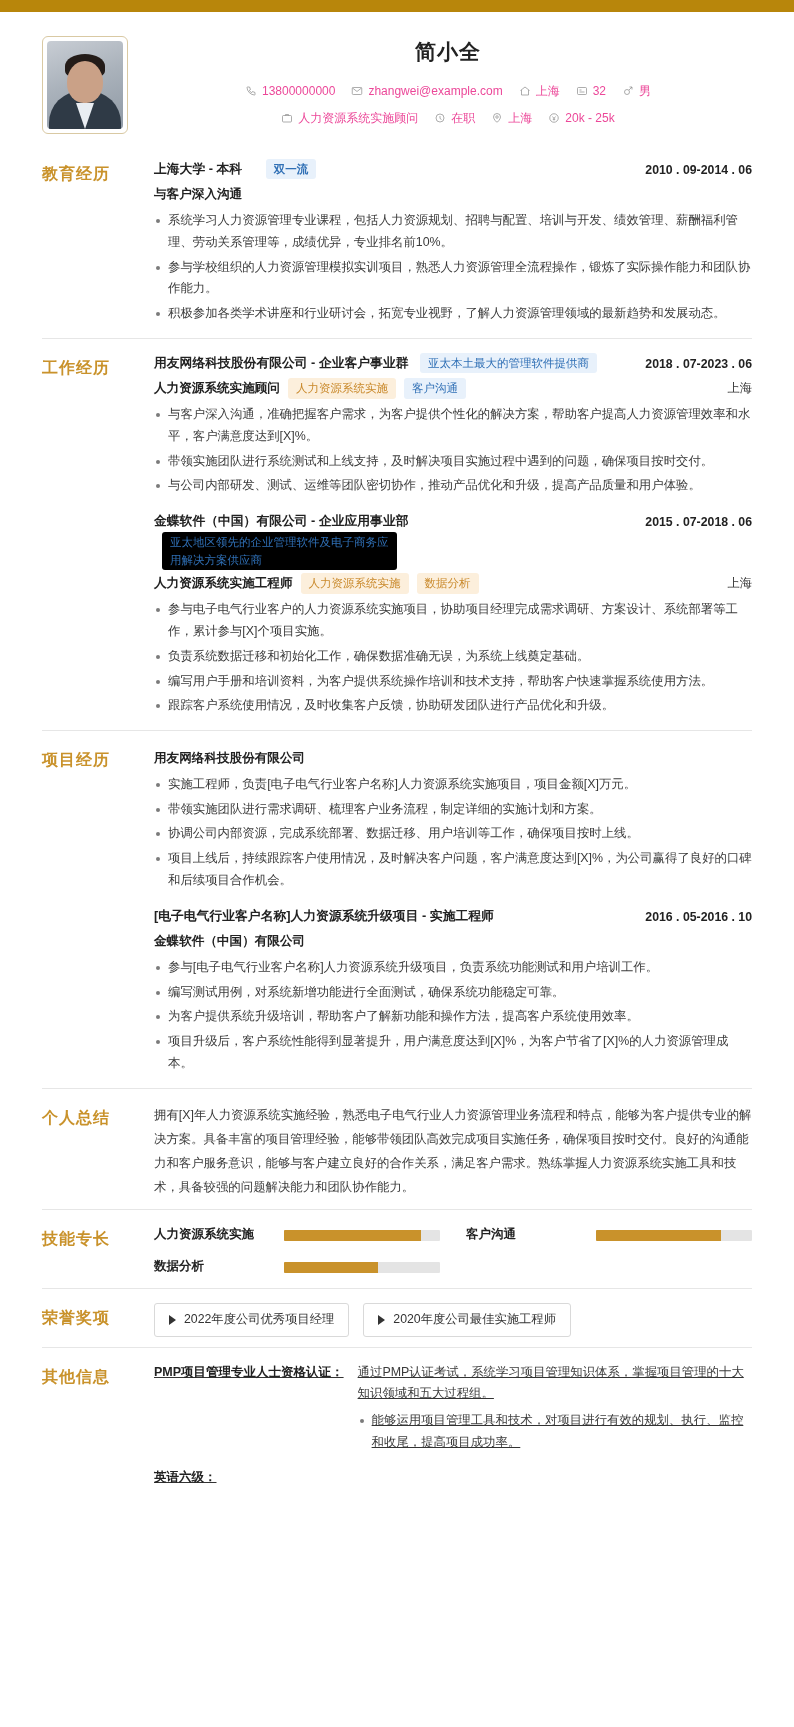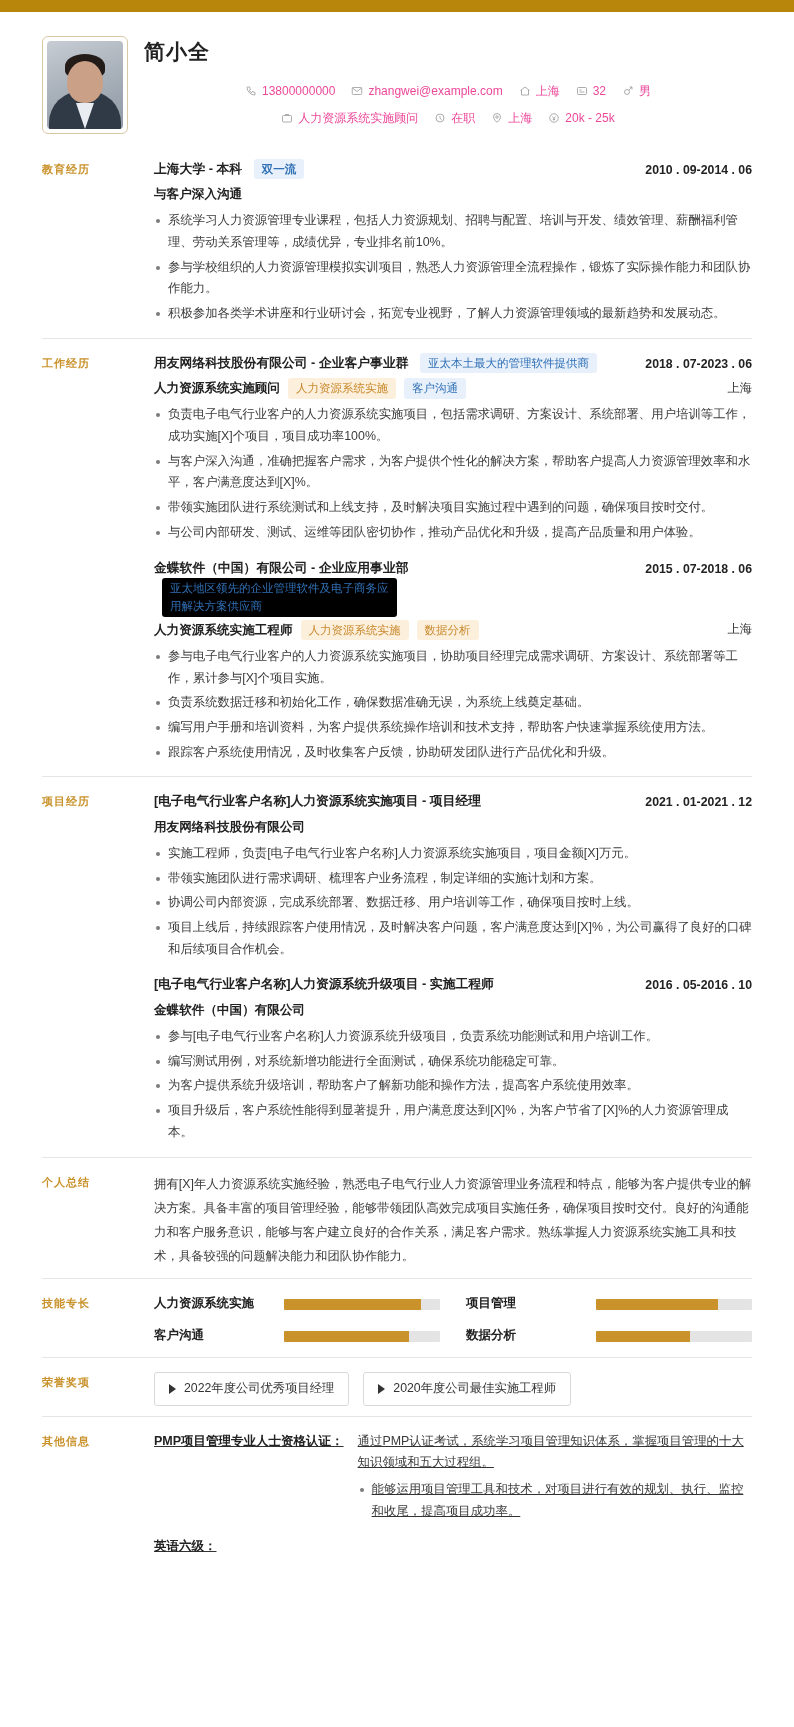--- a/index.html
+++ b/index.html
@@ -41,35 +41,35 @@
   .avatar .body {
     position:absolute; left:50%; bottom:0; transform:translateX(-50%);
     width:72px; height:38px; border-radius:32px 32px 0 0;
     background:#2f3a46;
   }
   .avatar .shirt {
     position:absolute; left:50%; bottom:0; transform:translateX(-50%);
     width:18px; height:26px; background:#e9edf2;
     clip-path: polygon(50% 100%, 0 0, 100% 0);
   }
-  .head-main { flex:1; }
+  .head-main { flex:1; text-align:center; }
   .name { font-size: 21px; font-weight: bold; color:#222; letter-spacing:1px; margin: 4px 0 10px 0; }
   .meta-row {
     display:flex; flex-wrap:wrap; justify-content:center; align-items:center;
     gap: 0 16px; font-size: 12px; color:#ec4899; margin-bottom: 6px;
   }
   .meta-item { display:inline-flex; align-items:center; gap:5px; white-space:nowrap; }
   .meta-item svg { display:block; }
   .ic { width:12px; height:12px; stroke:#8a8a8a; fill:none; stroke-width:1.4; }
 
   
   .section { display:flex; align-items:flex-start; padding: 14px 0 10px 0; }
   .section + .section { border-top: 1px solid #e6e6e6; }
   .sec-title {
-    flex: 0 0 112px; font-size: 11px; font-weight: bold; color:#c9922b;
+    flex: 0 0 112px; font-size: 16px; font-weight: bold; color:#c9922b;
     letter-spacing: 1px; padding-top: 1px;
   }
   .sec-body { flex: 1; min-width:0; }
 
   .entry { margin-bottom: 14px; }
   .entry:last-child { margin-bottom: 2px; }
   .entry-head { display:flex; align-items:flex-start; justify-content:space-between; gap:10px; }
   .entry-title { font-weight: bold; color:#222; font-size:12.8px; line-height:1.6; }
   .entry-date { color:#222; font-weight:bold; font-size:12.3px; white-space:nowrap; padding-top:1px; }
   .entry-sub { display:flex; align-items:center; flex-wrap:wrap; gap:8px; margin-top: 2px; }
@@ -225,21 +225,21 @@
     </div>
   </div>
 
   <div class="section">
     <div class="sec-title">教育经历</div>
     <div class="sec-body">
       <div class="entry">
         <div class="entry-head">
           <div class="entry-title">
             <span>上海大学 - 本科</span>
-            <span class="tag tag-blue" style="margin-left:8px;">双一流</span>
+            <span class="tag tag-blue" style="margin-left:20px;">双一流</span>
           </div>
           <div class="entry-date">2010 . 09-2014 . 06</div>
         </div>
         <div class="entry-sub">
           <span class="role">与客户深入沟通</span>
         </div>
         <ul class="bullets">
           <li>系统学习人力资源管理专业课程，包括人力资源规划、招聘与配置、培训与开发、绩效管理、薪酬福利管理、劳动关系管理等，成绩优异，专业排名前10%。</li>
           <li>参与学校组织的人力资源管理模拟实训项目，熟悉人力资源管理全流程操作，锻炼了实际操作能力和团队协作能力。</li>
           <li>积极参加各类学术讲座和行业研讨会，拓宽专业视野，了解人力资源管理领域的最新趋势和发展动态。</li>
@@ -260,21 +260,20 @@
           </div>
           <div class="entry-date">2018 . 07-2023 . 06</div>
         </div>
         <div class="entry-sub">
           <span class="role">人力资源系统实施顾问</span>
           <span class="tag tag-orange">人力资源系统实施</span>
           <span class="tag tag-blue">客户沟通</span>
           <span class="loc">上海</span>
         </div>
         <ul class="bullets">
-          <li>负责电子电气行业客户的人力资源系统实施项目，包括需求调研、方案设计、系统部署、用户培训等工作，成功实施[X]个项目，项目成功率100%。</li>
           <li>与客户深入沟通，准确把握客户需求，为客户提供个性化的解决方案，帮助客户提高人力资源管理效率和水平，客户满意度达到[X]%。</li>
           <li>带领实施团队进行系统测试和上线支持，及时解决项目实施过程中遇到的问题，确保项目按时交付。</li>
           <li>与公司内部研发、测试、运维等团队密切协作，推动产品优化和升级，提高产品质量和用户体验。</li>
         </ul>
       </div>
 
       <div class="entry">
         <div class="entry-head">
           <div class="entry-title" style="max-width:460px;">
             <span>金蝶软件（中国）有限公司 - 企业应用事业部</span>
@@ -297,24 +296,20 @@
       </div>
 
     </div>
   </div>
 
   <div class="section">
     <div class="sec-title">项目经历</div>
     <div class="sec-body">
 
       <div class="entry">
-        <div class="entry-head">
-          <div class="entry-title">[电子电气行业客户名称]人力资源系统实施项目 - 项目经理</div>
-          <div class="entry-date">2021 . 01-2021 . 12</div>
-        </div>
         <div class="entry-sub">
           <span class="role">用友网络科技股份有限公司</span>
         </div>
         <ul class="bullets">
           <li>实施工程师，负责[电子电气行业客户名称]人力资源系统实施项目，项目金额[X]万元。</li>
           <li>带领实施团队进行需求调研、梳理客户业务流程，制定详细的实施计划和方案。</li>
           <li>协调公司内部资源，完成系统部署、数据迁移、用户培训等工作，确保项目按时上线。</li>
           <li>项目上线后，持续跟踪客户使用情况，及时解决客户问题，客户满意度达到[X]%，为公司赢得了良好的口碑和后续项目合作机会。</li>
         </ul>
       </div>
@@ -346,26 +341,20 @@
   </div>
 
   <div class="section">
     <div class="sec-title">技能专长</div>
     <div class="sec-body">
       <div class="skills-grid">
         <div class="skill">
           <span class="skill-name">人力资源系统实施</span>
           <span class="bar">
               <i style="width:88%"></i>
-            </span>
-        </div>
-        <div class="skill">
-          <span class="skill-name">项目管理</span>
-          <span class="bar">
-              <i style="width:78%"></i>
             </span>
         </div>
         <div class="skill">
           <span class="skill-name">客户沟通</span>
           <span class="bar">
               <i style="width:80%"></i>
             </span>
         </div>
         <div class="skill">
           <span class="skill-name">数据分析</span>

